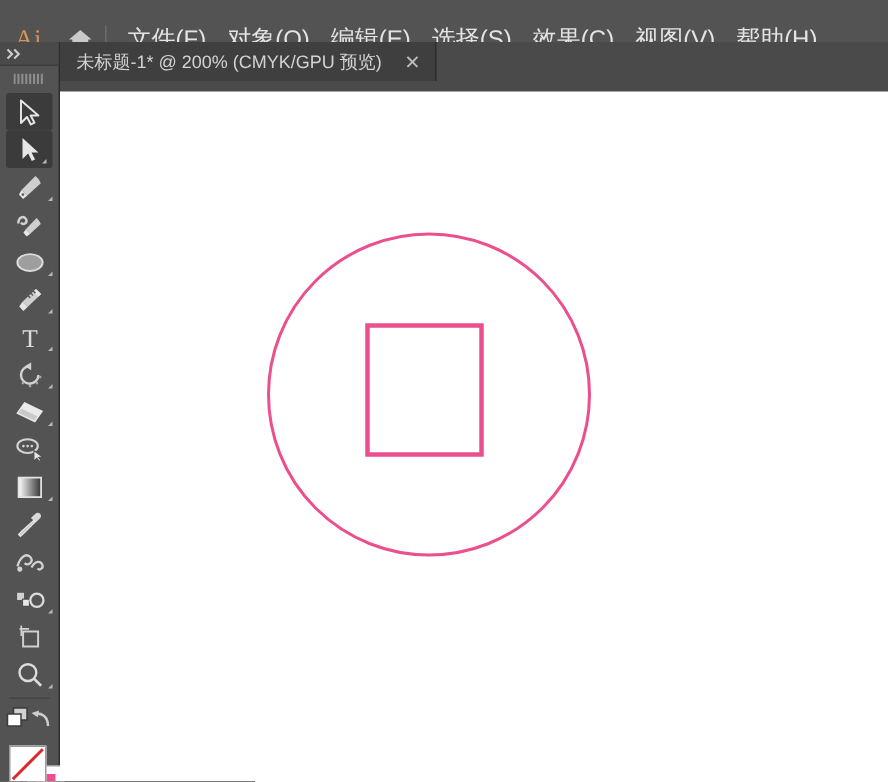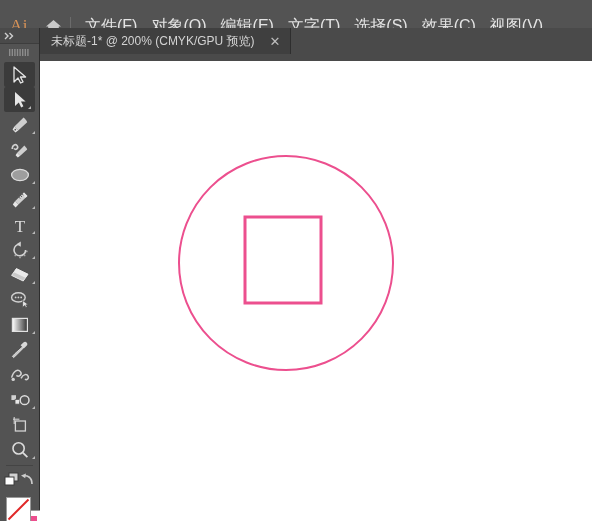--- a/index.html
+++ b/index.html
@@ -214,24 +214,24 @@
     <div id="home-btn">
       <svg width="17" height="15" viewBox="0 0 17 15" aria-hidden="true">
         <path d="M8.5 1 L16 7.4 L13.8 7.4 L13.8 14 L10.3 14 L10.3 9.6 L6.7 9.6 L6.7 14 L3.2 14 L3.2 7.4 L1 7.4 Z" fill="#c9c9c9"></path>
       </svg>
     </div>
     <div class="menu-divider"></div>
     <div id="menu-items" style="display:flex;align-items:center;">
         <div class="menu-item">文件(F)</div>
         <div class="menu-item">对象(O)</div>
         <div class="menu-item">编辑(E)</div>
-        <div class="menu-item">文字(T)</div>
         <div class="menu-item">选择(S)</div>
         <div class="menu-item">效果(C)</div>
         <div class="menu-item">视图(V)</div>
+        <div class="menu-item">帮助(H)</div>
       </div>
   </div>
 
   <div id="tabbar">
     <div id="tab-active" style="width: 251px;">
       <span id="tab-label">未标题-1* @ 200% (CMYK/GPU 预览)</span>
       <span id="tab-close">✕</span>
     </div>
   </div>
 

